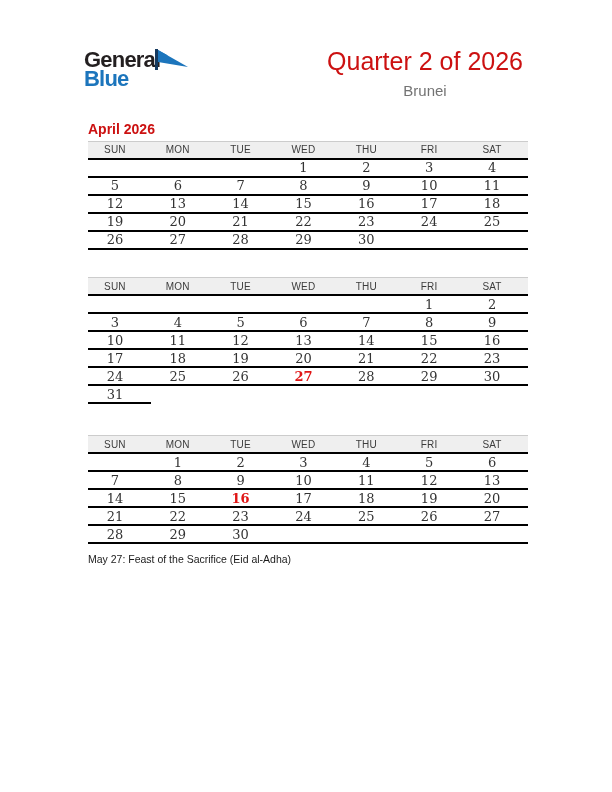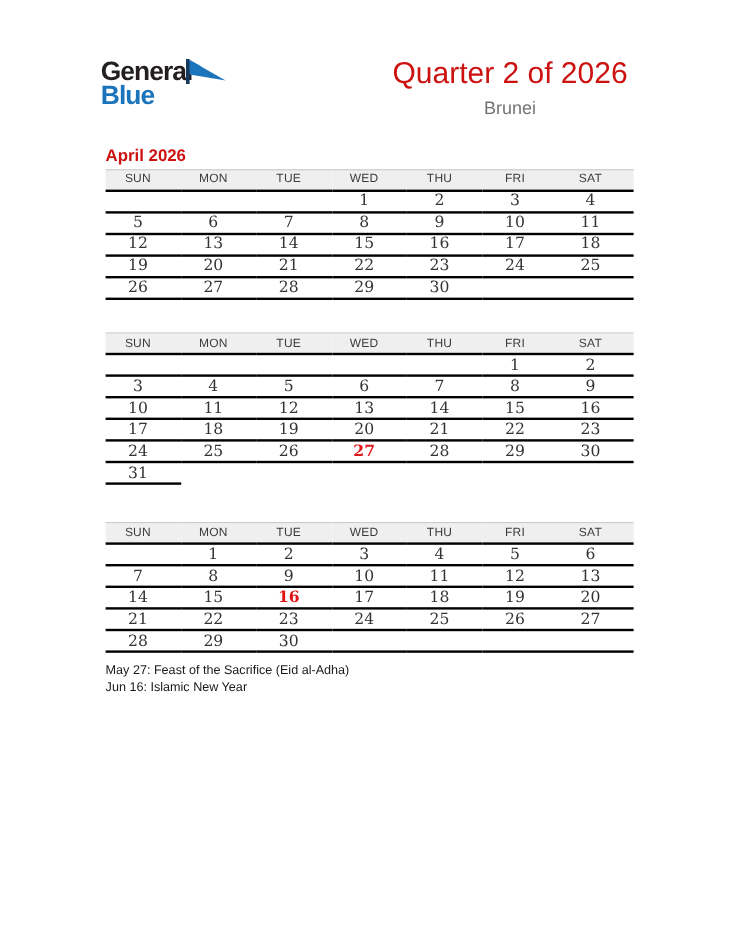--- a/index.html
+++ b/index.html
@@ -261,16 +261,15 @@
             <td></td>
             <td></td>
             <td></td>
           </tr>
         </tbody>
       </table>
   </section>
 
   <div class="footnotes">
     <div class="footnote">May 27: Feast of the Sacrifice (Eid al-Adha)</div>
-    <div class="footnote">Jun 16: Islamic New Year</div>
   </div>
 
 </div>
 
 </body></html>

